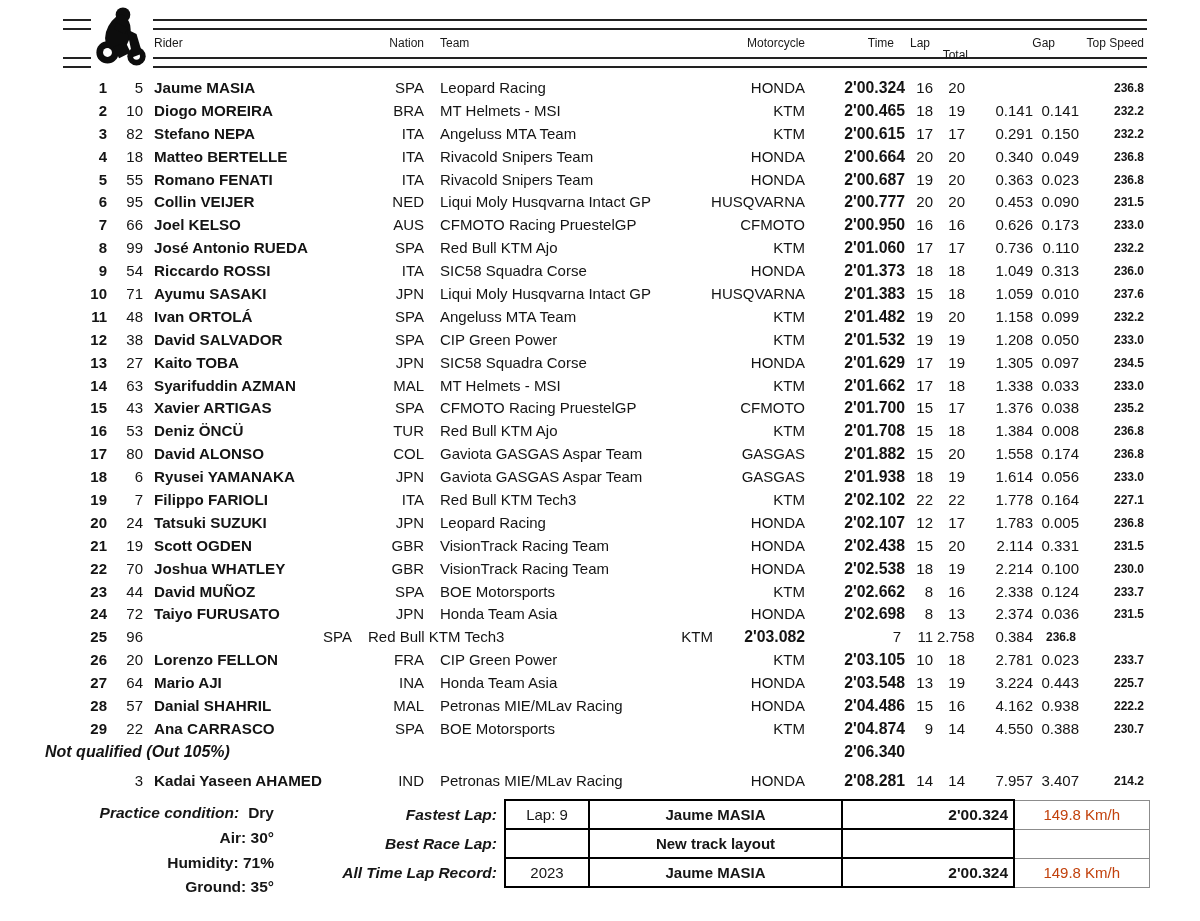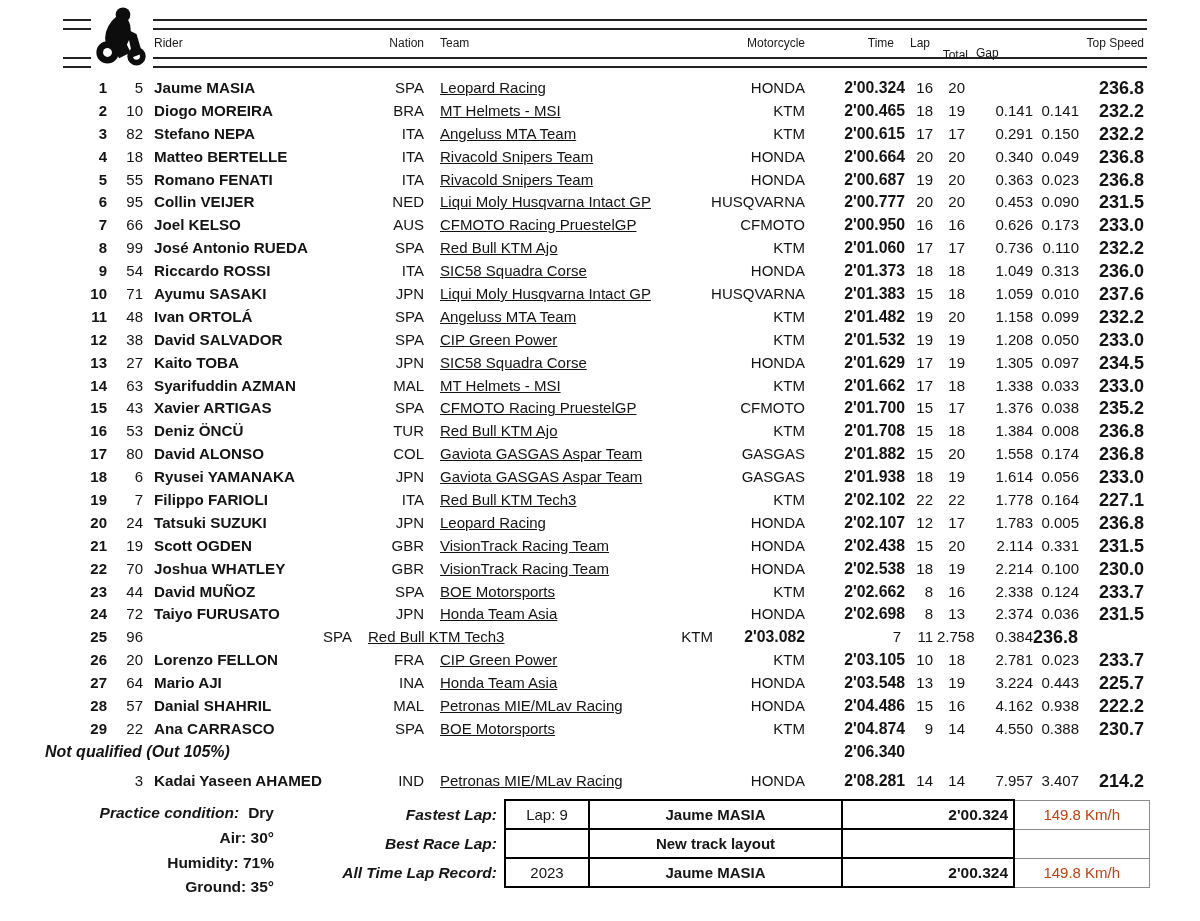--- a/index.html
+++ b/index.html
@@ -16,36 +16,36 @@
   
   .row{display:grid;grid-template-columns:47px 37px 208px 72px 286px 92px 100px 32px 32px 64px 46px 68px;
        height:22.9px;line-height:22.9px;font-size:15px;white-space:nowrap;}
   .hdr{position:absolute;top:30px;left:63px;width:1084px;font-size:12px;
        height:31px;line-height:26px;color:#191919;}
   .hdr .cell{overflow:visible;}
   .c-pos{text-align:right;font-weight:bold;padding-right:3px;}
   .c-num{text-align:right;padding-right:4px;}
   .c-rider{padding-left:7px;font-weight:bold;font-size:15.2px;overflow:visible;}
   .c-nation{text-align:right;padding-right:3px;}
-  .c-team{padding-left:13px;overflow:visible;text-decoration:underline;}
+  .c-team{padding-left:13px;overflow:visible;}
   .c-moto{text-align:right;direction:rtl;}
   .c-time{text-align:right;font-weight:bold;font-size:15.8px;}
   .c-lap{text-align:right;padding-right:4px;}
   .c-total{text-align:right;padding-right:4px;}
   .c-gap1{text-align:right;}
   .c-gap2{text-align:right;}
-  .c-speed{text-align:right;font-weight:bold;font-size:18px;padding-right:3px;}
+  .c-speed{text-align:right;font-weight:bold;font-size:12px;padding-right:3px;}
   .c-h-rider{grid-column:3;padding-left:7px;}
   .c-h-nation{grid-column:4;text-align:right;padding-right:3px;}
   .c-h-team{grid-column:5;padding-left:13px;}
   .c-h-moto{grid-column:6;text-align:right;}
   .c-h-time{grid-column:7;text-align:right;padding-right:11px;}
   .c-h-lap{grid-column:8;text-align:right;padding-right:7px;}
   .c-h-total{grid-column:9;text-align:right;direction:rtl;padding-right:1px;margin-top:12px;}
-  .c-h-gap{grid-column:10;position:relative;left:7px;margin-top:10px;}
+  .c-h-gap{grid-column:10;text-align:right;position:relative;left:22px;}
   .c-h-speed{grid-column:12;text-align:right;direction:rtl;padding-right:3px;}
   .rows{position:absolute;top:77px;left:63px;width:1084px;}
   
   .nq-line{position:relative;}
   .nq-label{position:absolute;left:-18px;top:0;font-weight:bold;font-style:italic;font-size:16px;white-space:nowrap;}
   .row-gap{height:6px;}
   
   .conditions{position:absolute;top:801px;left:58px;width:216px;text-align:right;
               font-weight:bold;font-size:15.5px;line-height:24.8px;color:#161616;white-space:nowrap;}
   .cond-label{font-style:italic;margin-right:9px;}

